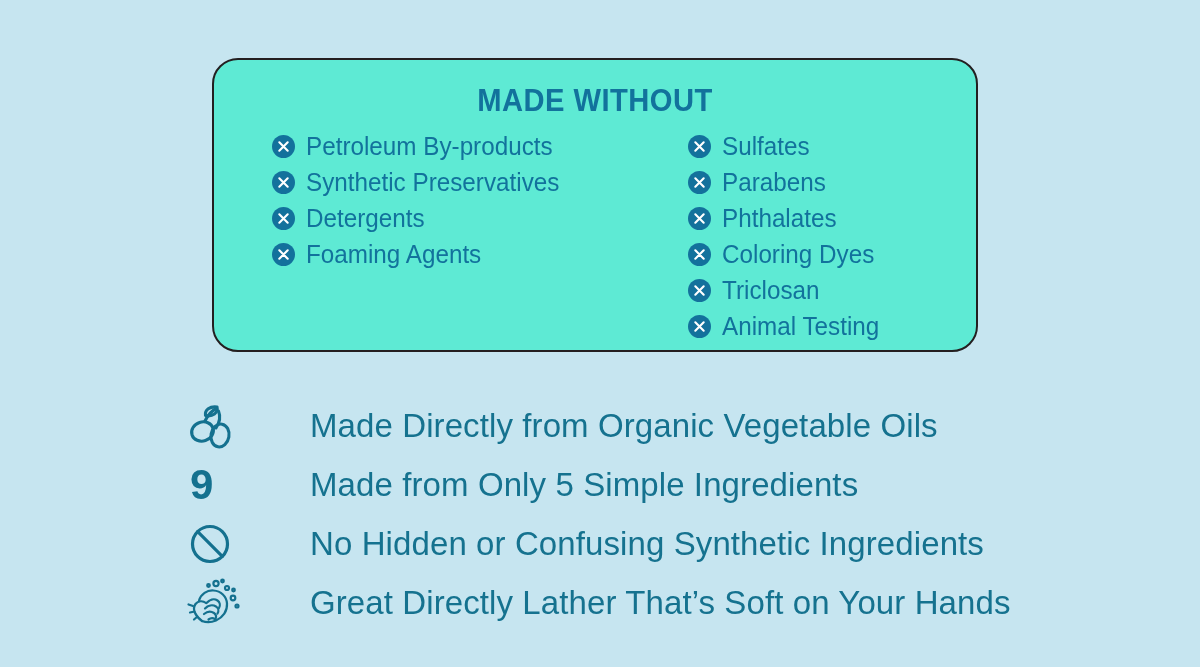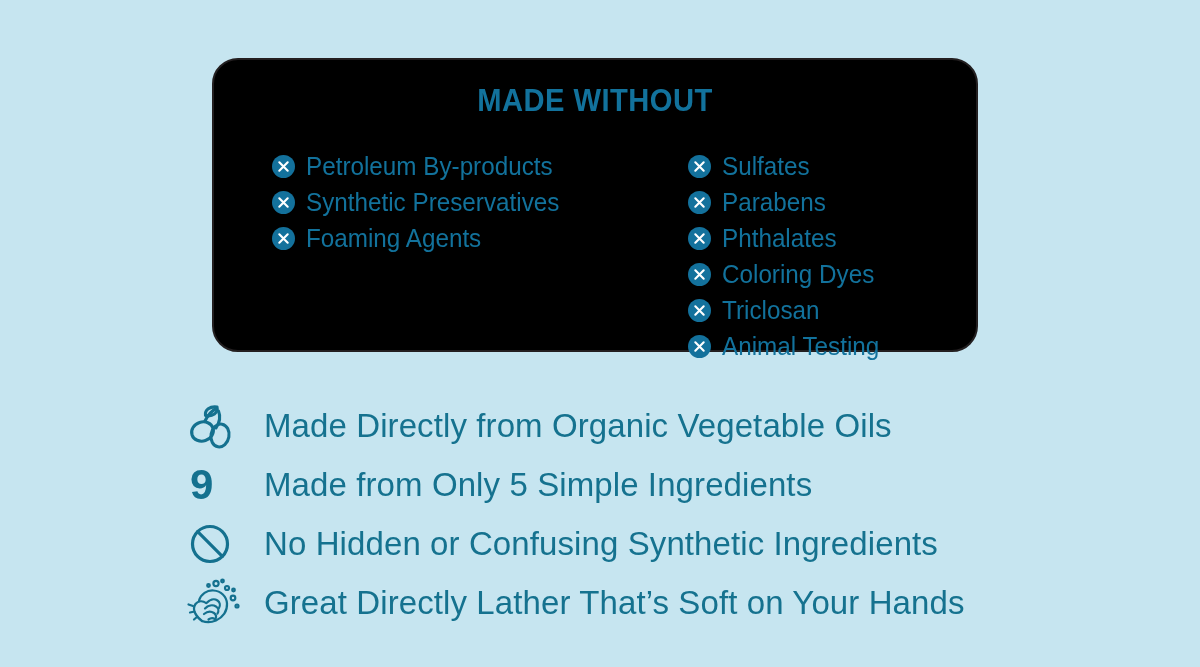--- a/index.html
+++ b/index.html
@@ -16,40 +16,40 @@
     position: relative;
   }
 
   
   .card {
     position: absolute;
     left: 212px;
     top: 58px;
     width: 766px;
     height: 294px;
-    background: #000000;
+    background: #5eead4;
     border: 2px solid #231f20;
     border-radius: 26px;
     box-sizing: border-box;
   }
 
   .card-title {
     text-align: center;
     color: #12729c;
     font-family: "Liberation Sans Narrow", "Liberation Sans", sans-serif;
     font-weight: bold;
     font-size: 31px;
     letter-spacing: 0.5px;
     margin-top: 23px;
     transform: scaleX(0.94);
   }
 
   .columns {
     display: flex;
-    margin-top: 29px;
+    margin-top: 9px;
     padding-left: 58px;
     text-align: center;
   }
   .col {
     display: flex;
     flex-direction: column;
   }
   .col-left  { width: 420px; }
   .col-right { width: 290px; }
 
@@ -84,20 +84,21 @@
   .features {
     position: absolute;
     left: 186px;
     top: 396px;
     width: 900px;
   }
   .feature {
     display: flex;
     align-items: center;
     height: 59px;
+    gap: 46px;
   }
   .feature-icon {
     flex: 0 0 auto;
     width: 78px;
     display: flex;
     align-items: center;
     justify-content: flex-start;
     color: #14718f;
   }
   .feature-icon svg { display: block; }
@@ -142,20 +143,28 @@
       <div class="xitem">
         <span class="xbadge">
           <svg width="23" height="23" viewBox="0 0 23 23">
               <path d="M7.3 7.3 L15.7 15.7 M15.7 7.3 L7.3 15.7" stroke="#ffffff" stroke-width="2.1" stroke-linecap="round"></path>
             </svg>
         </span>
         <span class="xlabel">Synthetic Preservatives</span>
       </div>
 
 
+      <div class="xitem">
+        <span class="xbadge">
+          <svg width="23" height="23" viewBox="0 0 23 23">
+              <path d="M7.3 7.3 L15.7 15.7 M15.7 7.3 L7.3 15.7" stroke="#ffffff" stroke-width="2.1" stroke-linecap="round"></path>
+            </svg>
+        </span>
+        <span class="xlabel">Detergents</span>
+      </div>
 
       <div class="xitem">
         <span class="xbadge">
           <svg width="23" height="23" viewBox="0 0 23 23">
               <path d="M7.3 7.3 L15.7 15.7 M15.7 7.3 L7.3 15.7" stroke="#ffffff" stroke-width="2.1" stroke-linecap="round"></path>
             </svg>
         </span>
         <span class="xlabel">Foaming Agents</span>
       </div>
 

